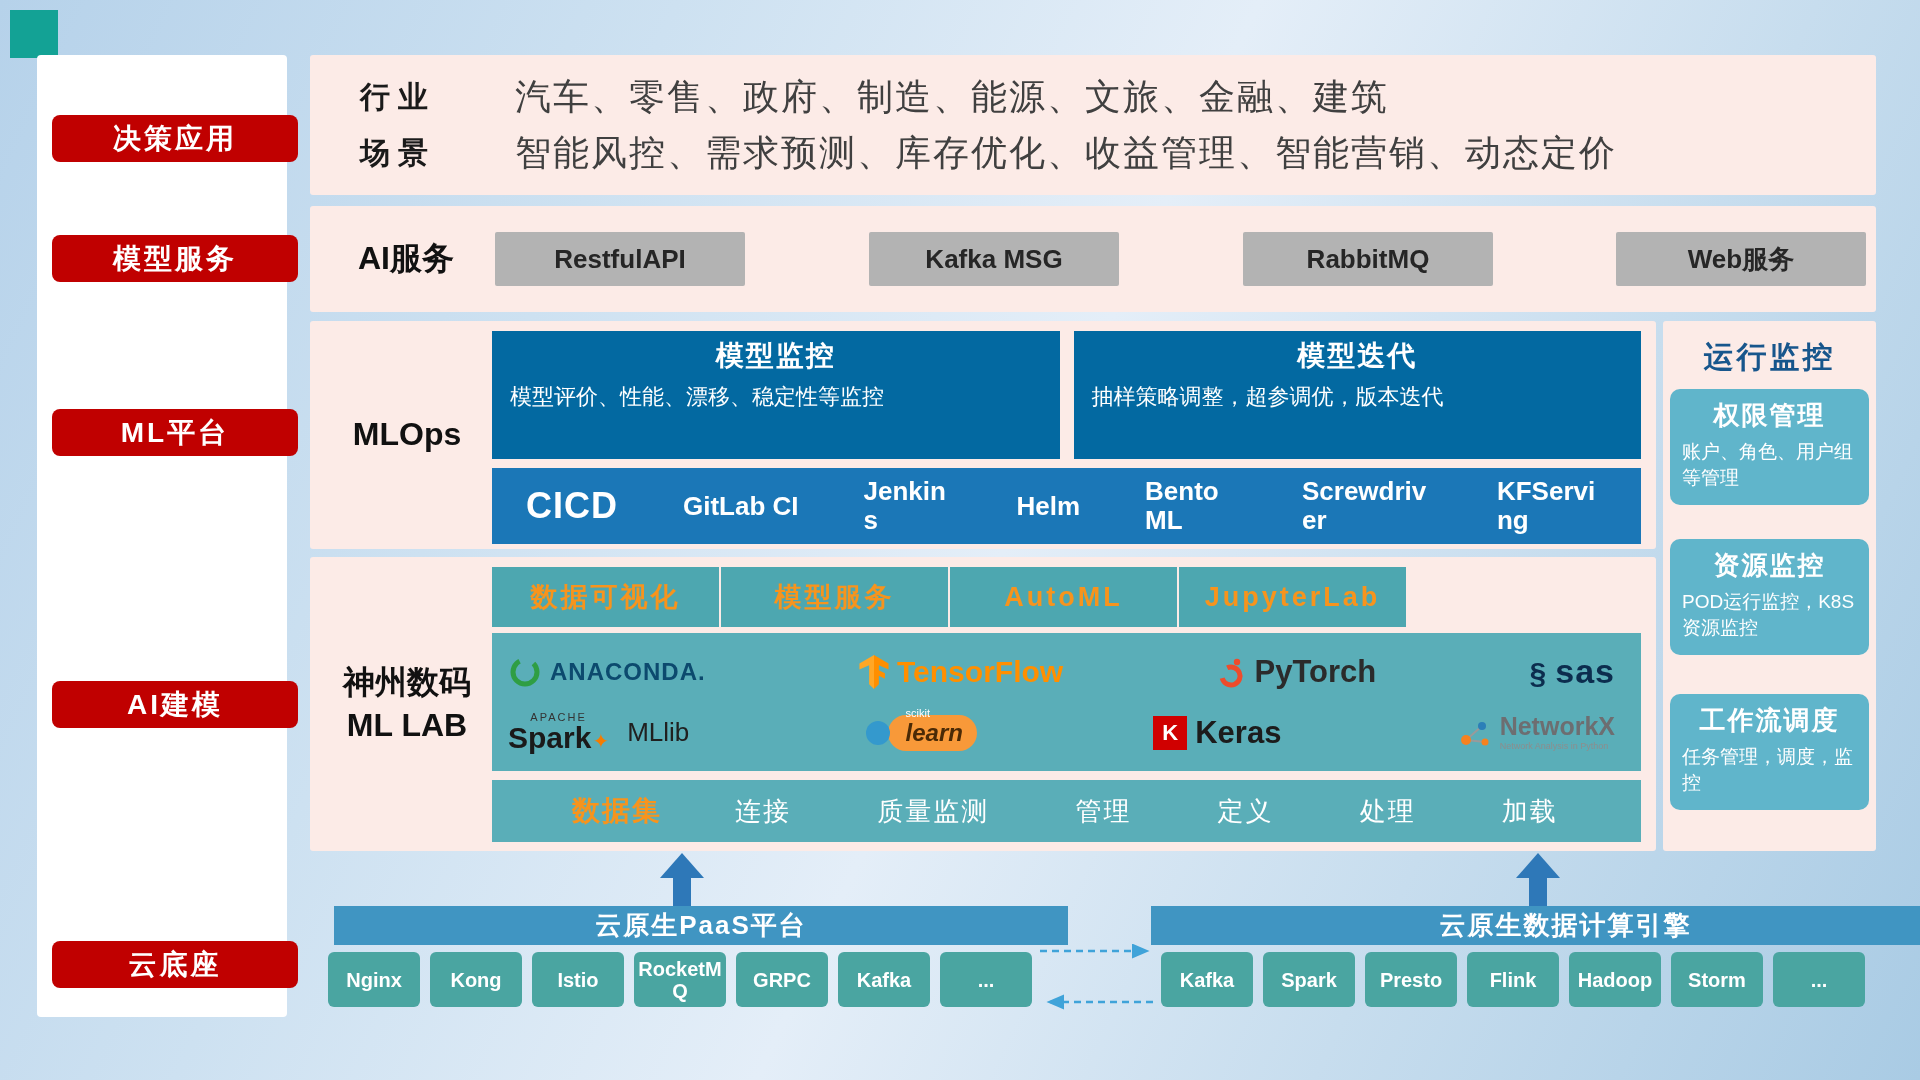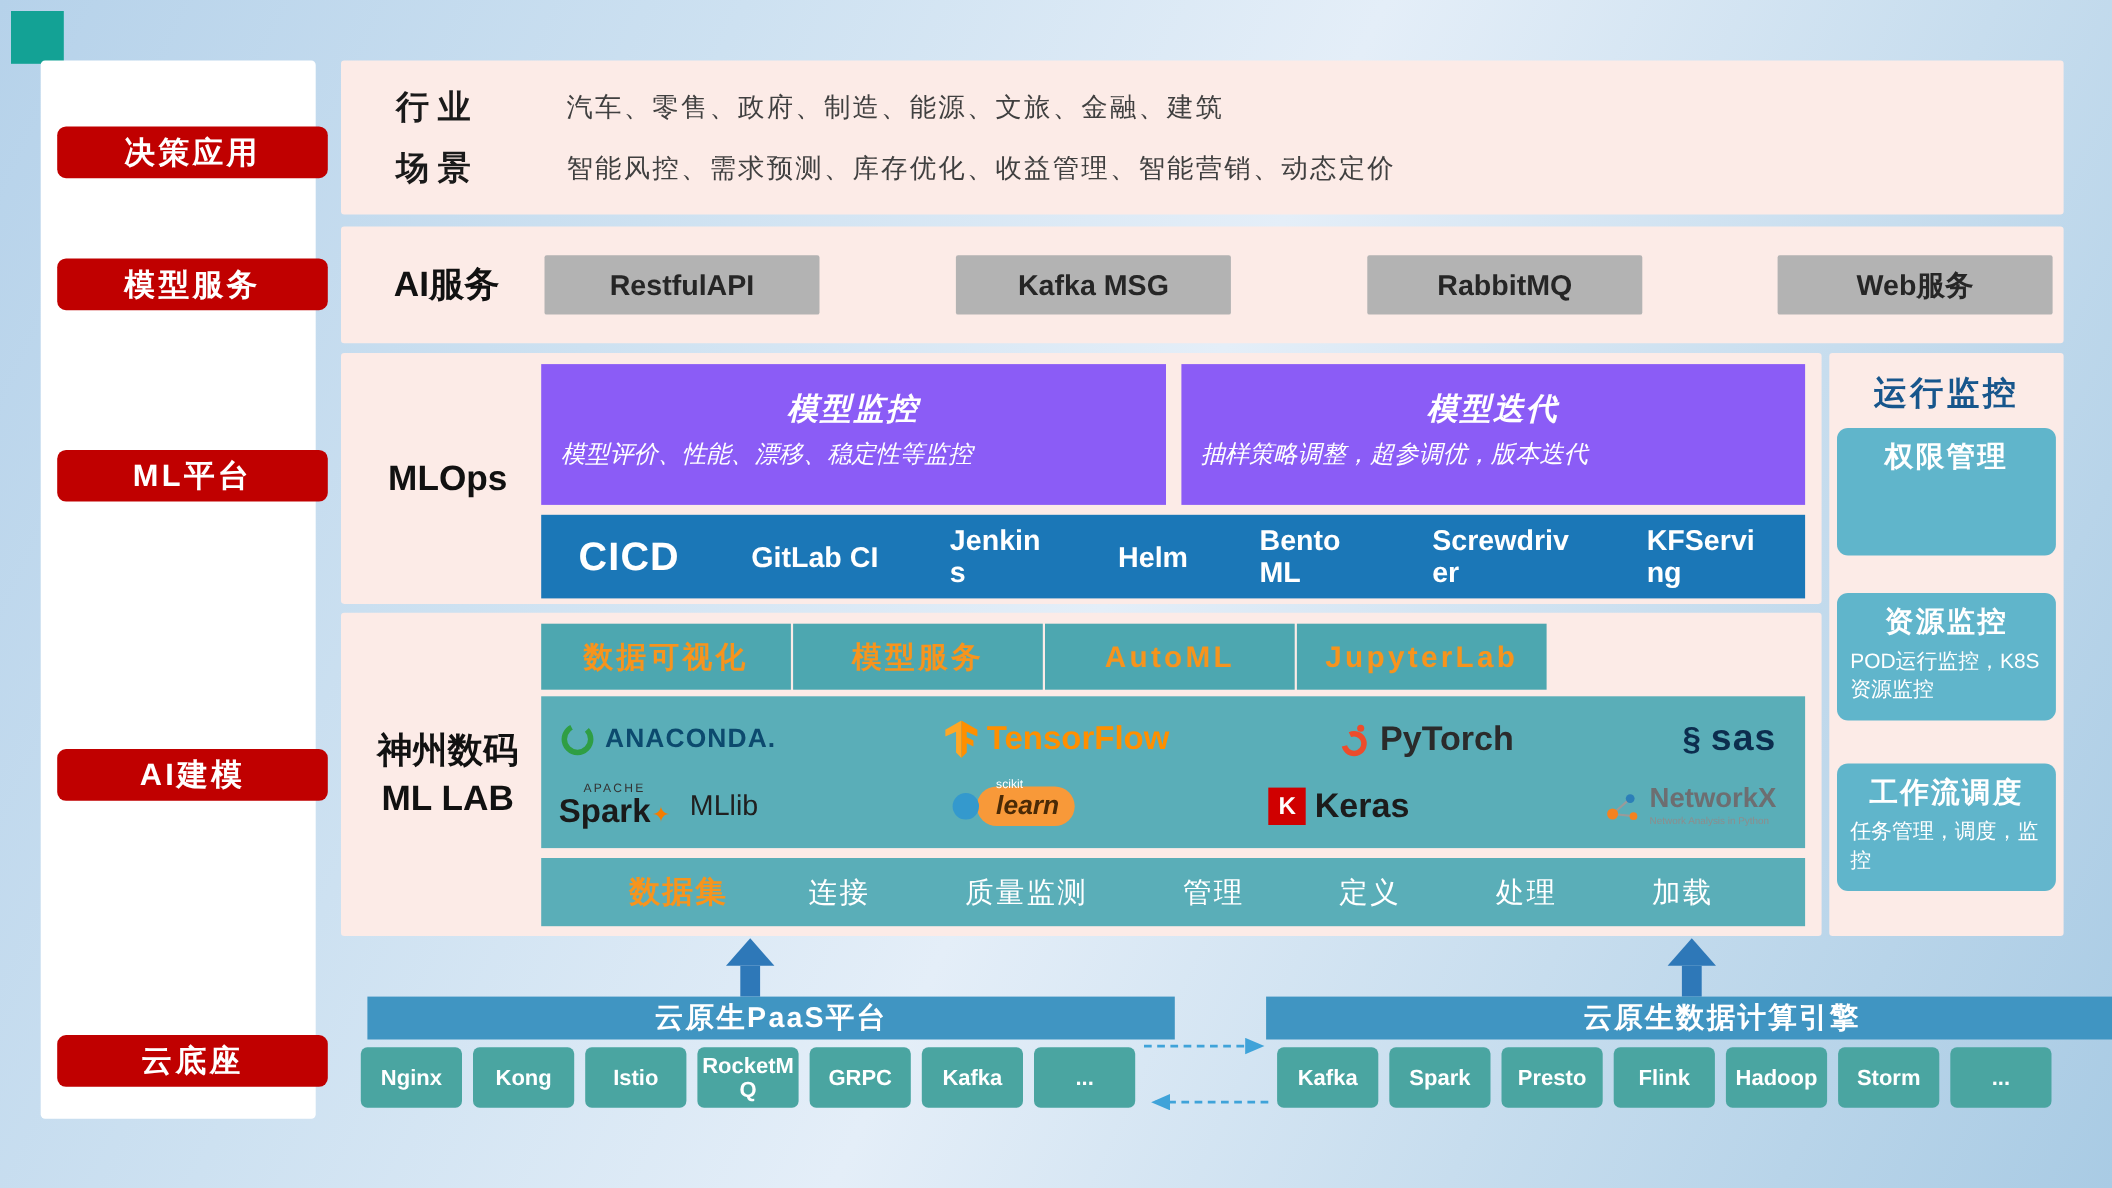--- a/index.html
+++ b/index.html
@@ -12,33 +12,33 @@
   .left-rail { position:absolute; left:37px; top:55px; width:250px; height:962px; background:#ffffff; border-radius:4px; }
   .rail-badge { position:absolute; left:15px; width:246px; height:47px; background:#c00000; color:#fff;
     font-size:28px; font-weight:700; text-align:center; line-height:47px; border-radius:8px; letter-spacing:3px; }
 
   .panel { position:absolute; background:#fcebe7; border-radius:3px; }
 
   
   .industry-panel { left:310px; top:55px; width:1566px; height:140px; display:flex; flex-direction:column; justify-content:space-around; padding:14px 50px; }
   .ind-row { display:flex; align-items:center; }
   .ind-label { width:155px; font-size:30px; font-weight:700; color:#1a1a1a; letter-spacing:8px; }
-  .ind-value { font-size:24px; color:#404040; letter-spacing:2px; }
+  .ind-value { font-size:36px; color:#404040; letter-spacing:2px; }
 
   
   .service-panel { left:310px; top:206px; width:1566px; height:106px; }
   .svc-label { position:absolute; left:48px; top:0; height:100%; display:flex; align-items:center; font-size:32px; font-weight:700; color:#111; }
   .gray-btn { position:absolute; top:26px; width:250px; height:54px; background:#b3b3b3; color:#262626;
     font-size:26px; font-weight:700; display:flex; align-items:center; justify-content:center; border-radius:2px; }
 
   
   .mlops-panel { left:310px; top:321px; width:1346px; height:228px; }
   .panel-side-label { position:absolute; left:12px; top:0; width:170px; height:100%; display:flex; flex-direction:column; align-items:center; justify-content:center; font-size:32px; font-weight:700; color:#111; line-height:1.35; }
   .mlops-cards { position:absolute; left:182px; top:10px; width:1149px; height:128px; display:flex; gap:14px; }
-  .mlops-card { flex:1; background:#8b5cf6; color:#fff; padding:22px 18px;font-style:italic; }
+  .mlops-card { flex:1; background:#0369a1; color:#fff; padding:6px 18px; }
   .mlops-card-title { text-align:center; font-size:28px; font-weight:700; margin-bottom:8px; letter-spacing:2px; }
   .mlops-card-desc { font-size:22px; line-height:1.3; }
   .cicd-bar { position:absolute; left:182px; top:147px; width:1149px; height:76px; background:#1b77b7; color:#fff;
     display:flex; align-items:center; justify-content:space-between; padding:0 34px; }
   .cicd-label { font-size:36px; font-weight:700; letter-spacing:1px; }
   .cicd-tool { font-size:26px; font-weight:600; line-height:1.1; }
   .cicd-tool.narrow { word-break:break-all; }
 
   
   .mllab-panel { left:310px; top:557px; width:1346px; height:294px; }
@@ -244,20 +244,21 @@
         <span class="ds-item">处理</span>
         <span class="ds-item">加载</span>
       </span>
     </div>
   </section>
 
   <aside class="panel monitor-panel">
     <div class="mon-title">运行监控</div>
     <div class="mon-card" style="top:68px">
       <div class="mon-card-title">权限管理</div>
+      <div class="mon-card-desc">账户、角色、用户组等管理</div>
     </div>
     <div class="mon-card" style="top:218px">
       <div class="mon-card-title">资源监控</div>
       <div class="mon-card-desc">POD运行监控，K8S资源监控</div>
     </div>
     <div class="mon-card" style="top:373px">
       <div class="mon-card-title">工作流调度</div>
       <div class="mon-card-desc">任务管理，调度，监控</div>
     </div>
   </aside>

